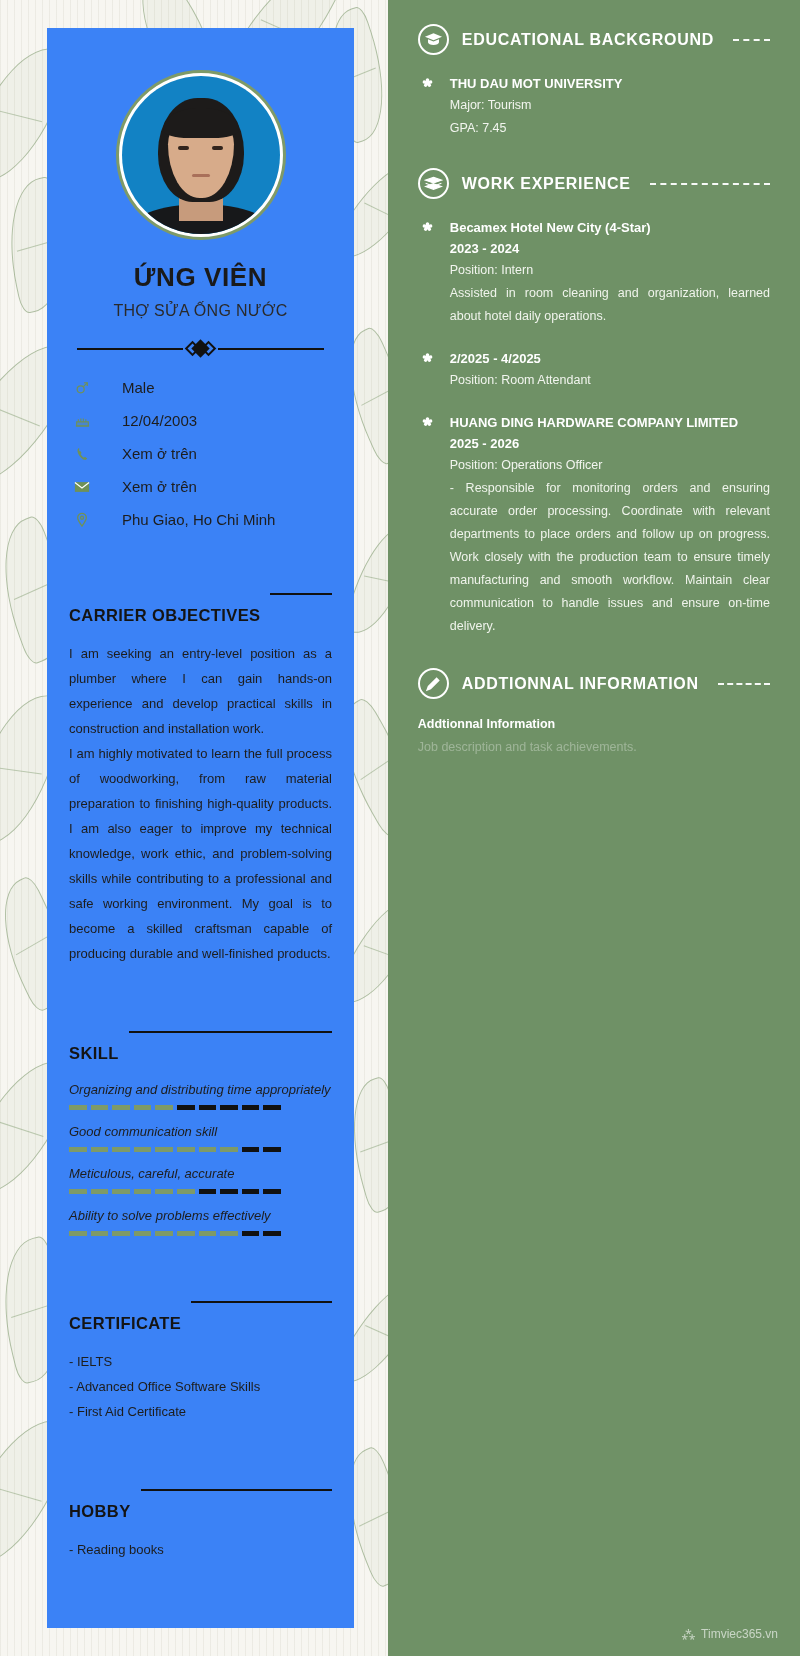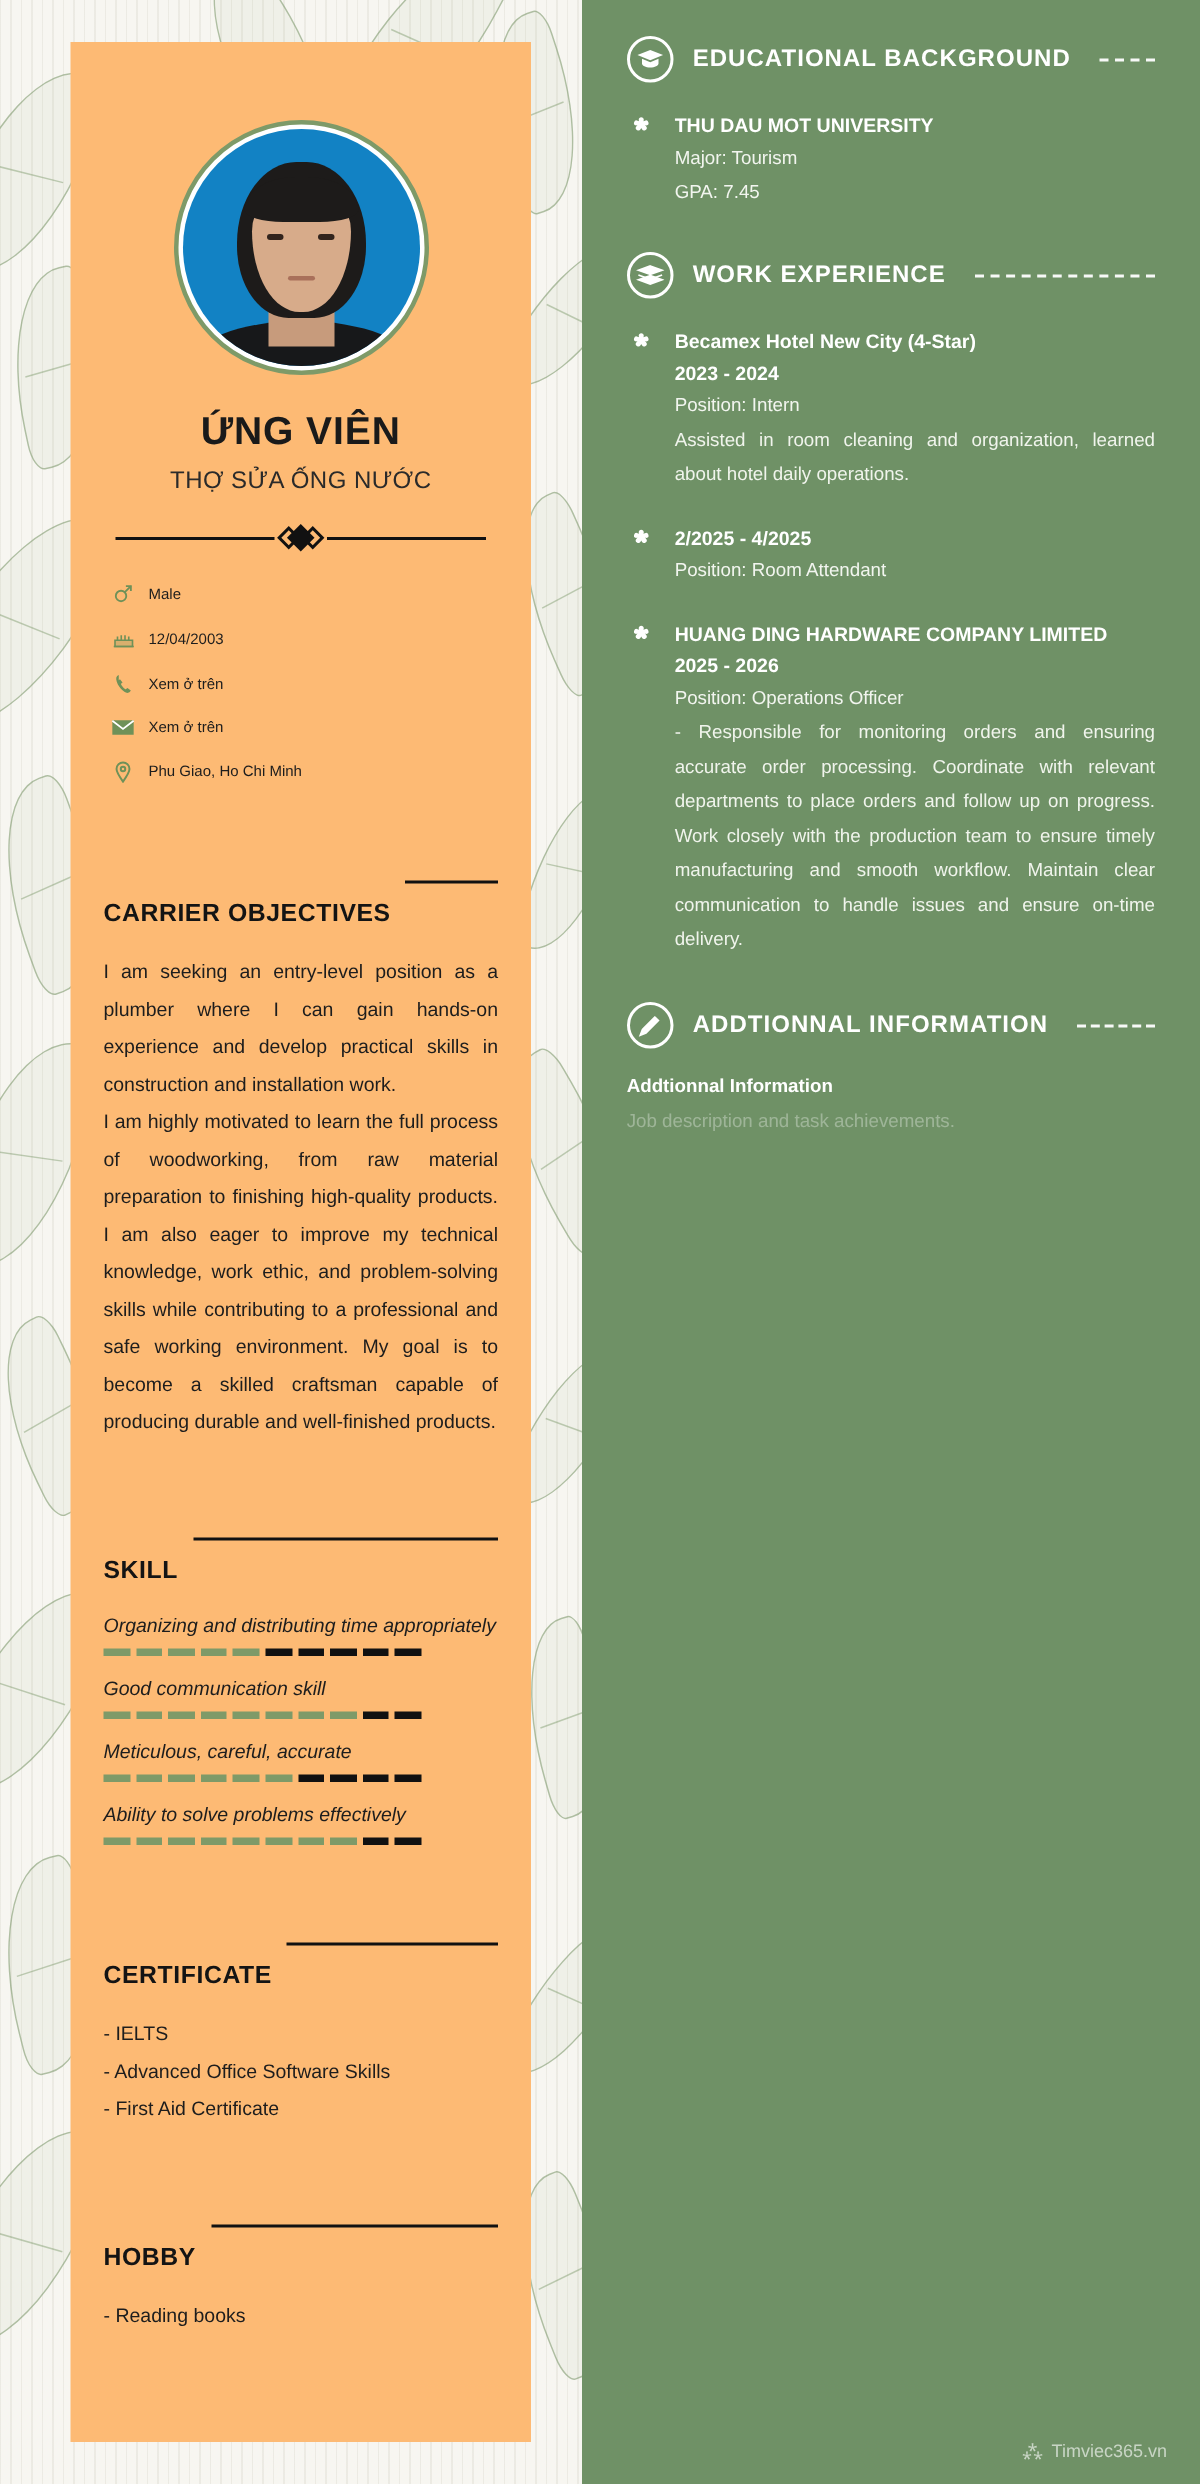--- a/index.html
+++ b/index.html
@@ -53,23 +53,23 @@
     z-index: 2;
     width: 393px;
     height: 100%;
     padding: 0;
   }
   .left-card {
     position: absolute;
     left: 47px; top: 28px;
     width: 307px;
     min-height: 1600px;
-    background: #fdba74;
+    background: #3b82f6;
     box-shadow: 0 0 0 0 rgba(0,0,0,0);
-    padding: 34px 22px 30px 22px;
+    padding: 24px 22px 30px 22px;
   }
   .avatar-wrap {
     width: 170px; height: 170px;
     margin: 18px auto 0 auto;
     border-radius: 50%;
     border: 3px solid #7e9a68;
     padding: 3px;
     background: #fff;
   }
   .avatar {
@@ -168,23 +168,23 @@
     width: 13px; height: 13px;
     background: #111;
     transform: rotate(45deg);
     margin: 0 -2px;
     z-index: 1;
   }
 
   .contact-list { margin: 0 0 0 4px; }
   .contact-row {
     display: flex; align-items: center;
-    gap: 8px;
+    gap: 31px;
     margin-bottom: 16px;
-    font-size: 10px;
+    font-size: 15px;
     color: #1d1d1d;
   }
   .contact-ico {
     width: 18px; min-width: 18px;
     text-align: center;
     color: #6f9158;
     font-size: 14px;
     line-height: 1;
   }
   .contact-ico svg { display: block; margin: 0 auto; }

